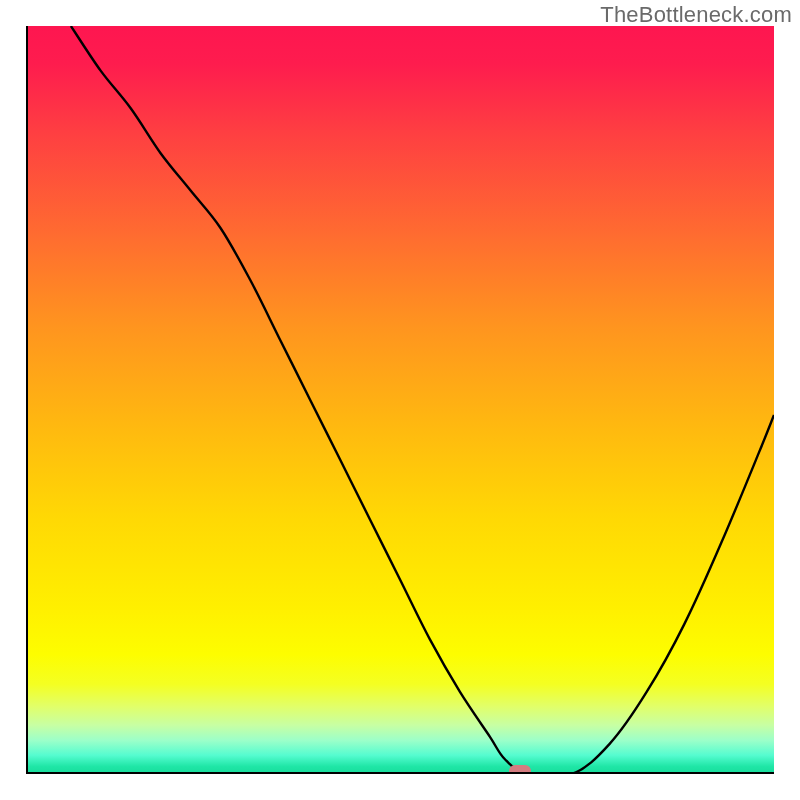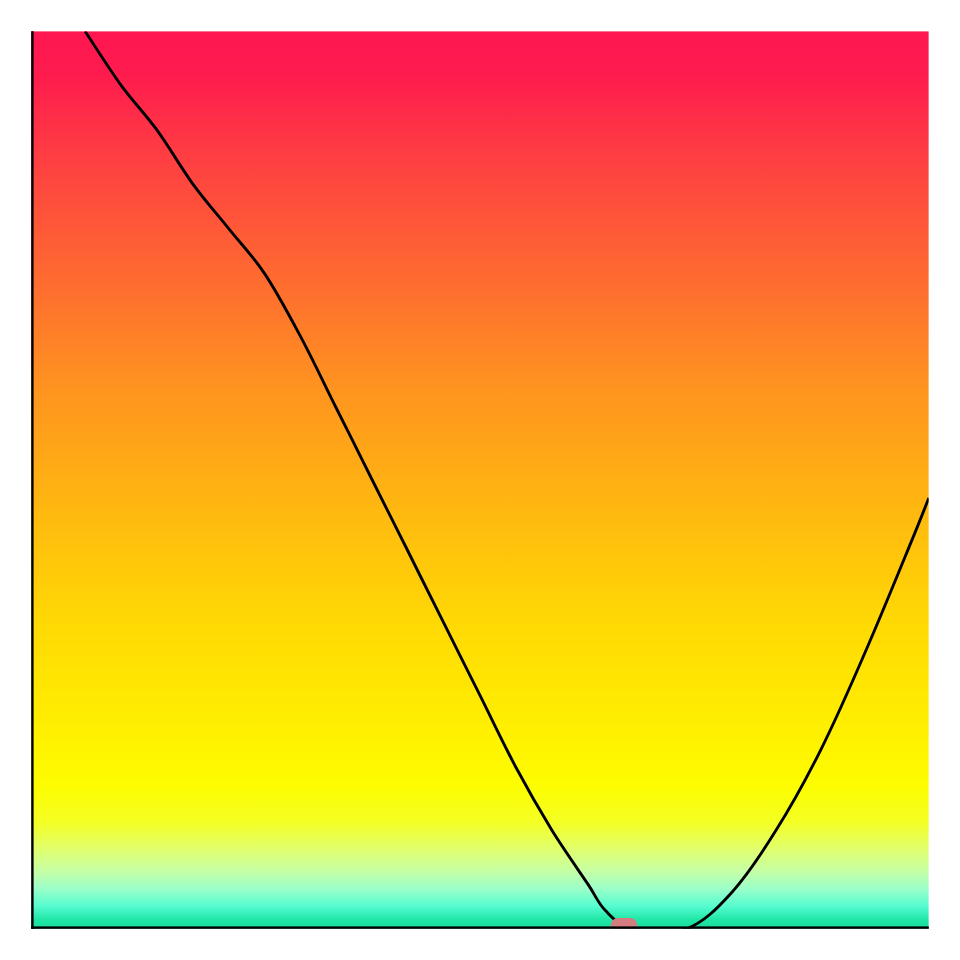--- a/index.html
+++ b/index.html
@@ -88,20 +88,21 @@
     background: #d47c80;
     border-radius: 6px;
     z-index: 12;
   }
 </style>
 </head>
 <body>
 
 <div class="frame">
 
+  <div class="watermark">TheBottleneck.com</div>
 
   <div class="plot-area">
     <div class="gradient"></div>
 
     <svg class="curve" viewBox="0 0 748 748" preserveAspectRatio="none">
       <path id="curve-path" fill="none" stroke-width="2.4" stroke="#000000" d="M 44.9 0.0 C 49.9 7.5, 64.8 31.2, 74.8 44.9 C 84.8 58.6, 94.7 68.6, 104.7 82.3 C 114.7 96.0, 124.7 113.4, 134.6 127.2 C 144.6 140.9, 154.6 152.1, 164.6 164.6 C 174.5 177.0, 184.5 187.0, 194.5 202.0 C 204.5 216.9, 214.4 235.6, 224.4 254.3 C 234.4 273.0, 244.3 294.2, 254.3 314.2 C 264.3 334.1, 274.3 354.1, 284.2 374.0 C 294.2 393.9, 304.2 413.9, 314.2 433.8 C 324.1 453.8, 334.1 473.7, 344.1 493.7 C 354.1 513.6, 364.0 533.6, 374.0 553.5 C 384.0 573.5, 393.9 594.7, 403.9 613.4 C 413.9 632.1, 423.9 649.5, 433.8 665.7 C 443.8 681.9, 456.3 699.4, 463.8 710.6 C 471.2 721.8, 472.5 726.8, 478.7 733.0 C 485.0 739.3, 489.9 745.5, 501.2 748.0 C 512.4 750.5, 532.3 753.0, 546.0 748.0 C 559.8 743.0, 571.0 731.8, 583.4 718.1 C 595.9 704.4, 608.4 685.7, 620.8 665.7 C 633.3 645.8, 645.8 623.3, 658.2 598.4 C 670.7 573.5, 683.2 544.8, 695.6 516.1 C 708.1 487.4, 724.3 447.6, 733.0 426.4 C 741.8 405.2, 745.5 395.2, 748.0 389.0"></path>
     </svg>
 
     <div id="marker" class="marker" style="left: 482.68px; top: 739px; background: rgb(212, 124, 128);"></div>
   </div>

